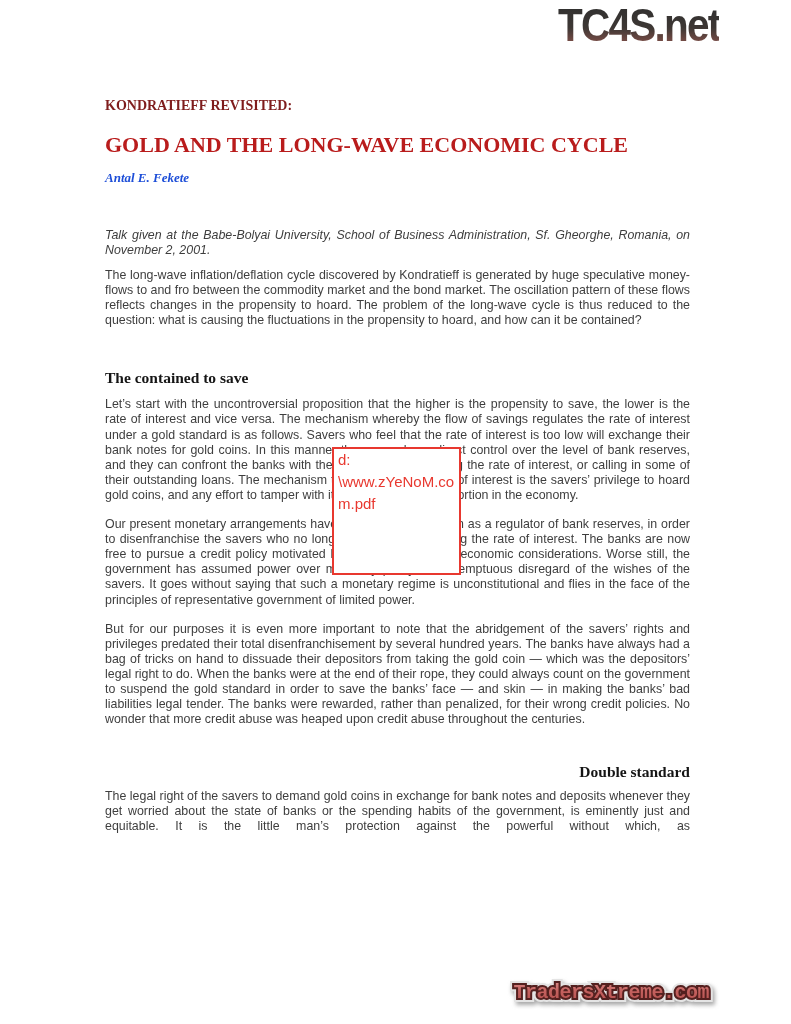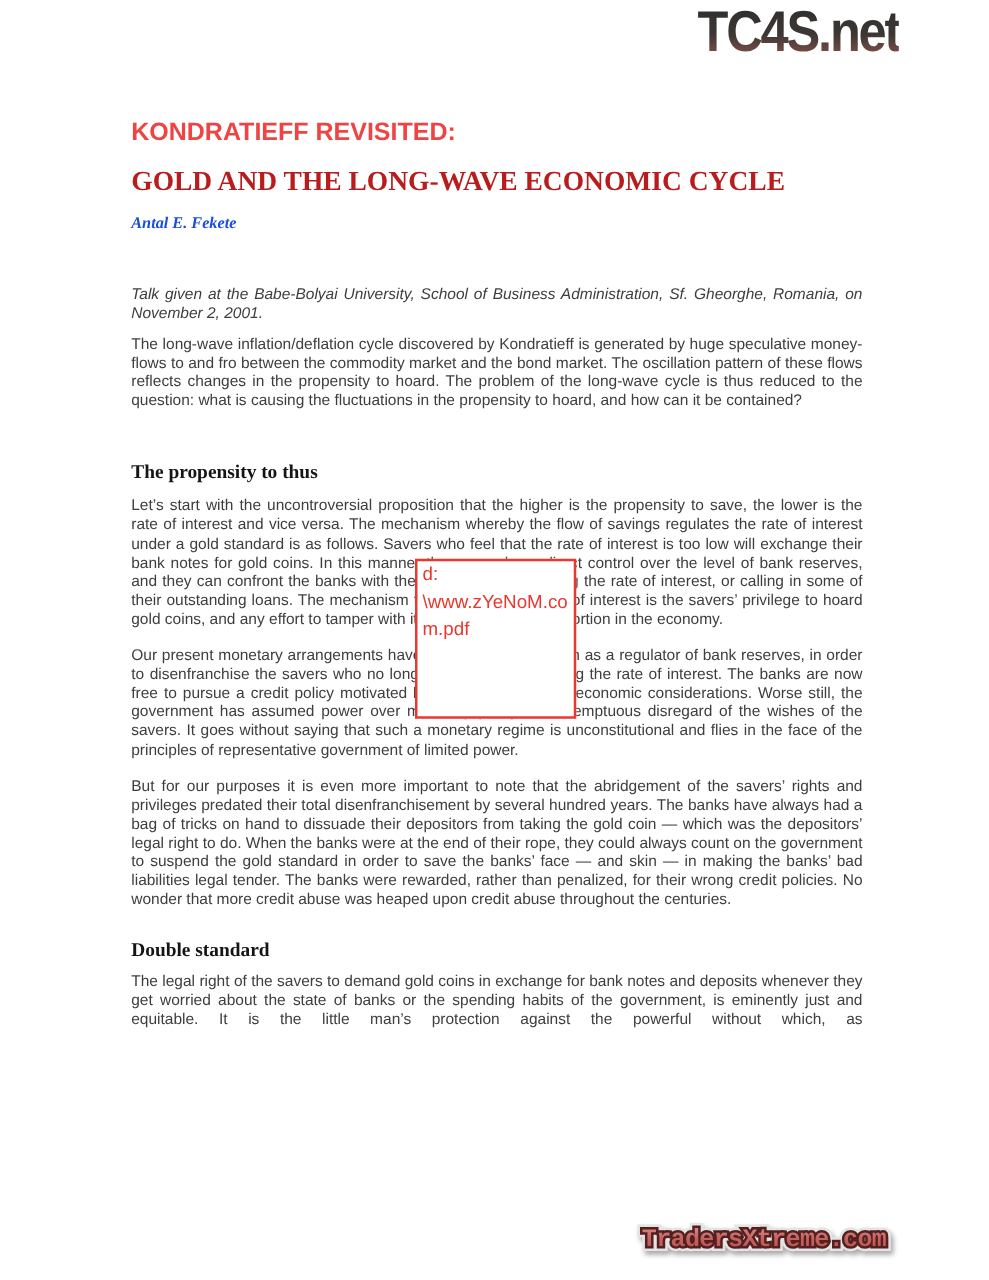--- a/index.html
+++ b/index.html
@@ -33,25 +33,25 @@
   
   .content {
     position: absolute;
     left: 105px;
     top: 0;
     width: 585px;
     color: #3e3e3e;
   }
   .kicker {
     margin: 96px 0 0 0;
-    font-family: Liberation Sans, sans-serif;
-    font-weight: bold;
-    font-size: 20px;
+    font-family: Liberation Serif, serif;
+    font-weight: bold;
+    font-size: 14px;
     line-height: 20px;
-    color: #ef4444;
+    color: #7f1d1d;
   }
   .doc-title {
     margin: 16px 0 0 0;
     font-family: "Liberation Serif", serif;
     font-weight: bold;
     font-size: 22px;
     line-height: 26px;
     color: #b91c1c;
   }
   .author {
@@ -84,21 +84,21 @@
     line-height: 15.1px;
     text-align: justify;
     color: #3e3e3e;
     margin: 0;
   }
   .mt-abstract-h   { margin-top: 35px; }
   .mt-abstract-p   { margin-top: 10px; }
   .mt-prop-h       { margin-top: 41px; }
   .mt-p1           { margin-top: 10px; }
   .mt-p            { margin-top: 14px; }
-  .mt-double-h     { margin-top: 25px; }
+  .mt-double-h     { margin-top: 36px; text-align: right; }
   .mt-p4           { margin-top: 8px; }
   .justify-last    { text-align-last: justify; }
 
   
   .overlay-box {
     position: absolute;
     left: 332px;
     top: 447px;
     width: 121px;
     height: 124px;
@@ -193,21 +193,21 @@
 
     <p class="doc-title">GOLD AND THE LONG-WAVE ECONOMIC CYCLE</p>
 
     <p class="author">Antal E. Fekete</p>
 
     <p class="venue">Talk given at the Babe-Bolyai University, School of Business Administration, Sf. Gheorghe, Romania, on November 2, 2001.</p>
 
 
     <p class="para mt-abstract-p">The long-wave inflation/deflation cycle discovered by Kondratieff is generated by huge speculative money-flows to and fro between the commodity market and the bond market. The oscillation pattern of these flows reflects changes in the propensity to hoard. The problem of the long-wave cycle is thus reduced to the question: what is causing the fluctuations in the propensity to hoard, and how can it be contained?</p>
 
-    <h2 class="h-section mt-prop-h">The propensity to thus</h2>
+    <h2 class="h-section mt-prop-h">The contained to save</h2>
 
     <p class="para mt-p1">Let’s start with the uncontroversial proposition that the higher is the propensity to save, the lower is the rate of interest and vice versa. The mechanism whereby the flow of savings regulates the rate of interest under a gold standard is as follows. Savers who feel that the rate of interest is too low will exchange their bank notes for gold coins. In this manner the savers have direct control over the level of bank reserves, and they can confront the banks with the choice of either raising the rate of interest, or calling in some of their outstanding loans. The mechanism that regulates the rate of interest is the savers’ privilege to hoard gold coins, and any effort to tamper with it is bound to cause distortion in the economy.</p>
 
     <p class="para mt-p">Our present monetary arrangements have removed the gold coin as a regulator of bank reserves, in order to disenfranchise the savers who no longer have a say in setting the rate of interest. The banks are now free to pursue a credit policy motivated by political rather than economic considerations. Worse still, the government has assumed power over monetary policy in contemptuous disregard of the wishes of the savers. It goes without saying that such a monetary regime is unconstitutional and flies in the face of the principles of representative government of limited power.</p>
 
     <p class="para mt-p">But for our purposes it is even more important to note that the abridgement of the savers’ rights and privileges predated their total disenfranchisement by several hundred years. The banks have always had a bag of tricks on hand to dissuade their depositors from taking the gold coin — which was the depositors’ legal right to do. When the banks were at the end of their rope, they could always count on the government to suspend the gold standard in order to save the banks’ face — and skin — in making the banks’ bad liabilities legal tender. The banks were rewarded, rather than penalized, for their wrong credit policies. No wonder that more credit abuse was heaped upon credit abuse throughout the centuries.</p>
 
     <h2 class="h-section mt-double-h">Double standard</h2>
 
     <p class="para mt-p4 justify-last">The legal right of the savers to demand gold coins in exchange for bank notes and deposits whenever they get worried about the state of banks or the spending habits of the government, is eminently just and equitable. It is the little man’s protection against the powerful without which, as</p>

